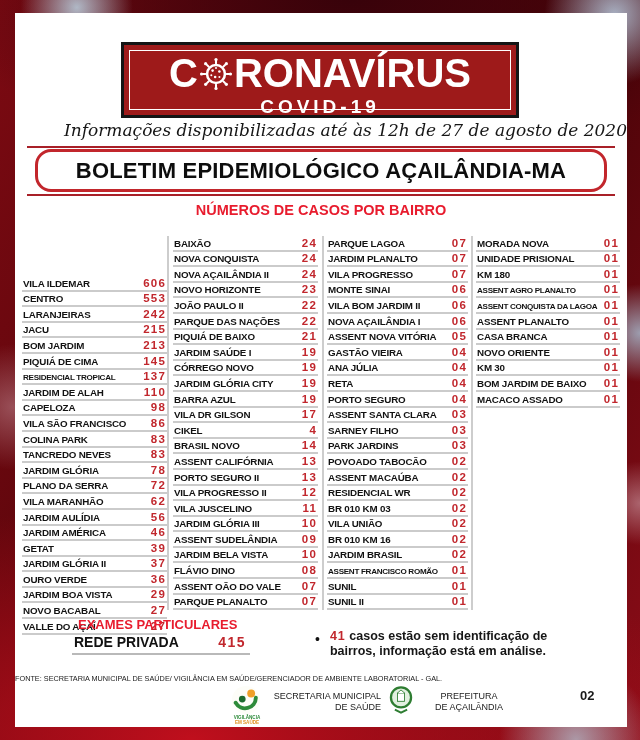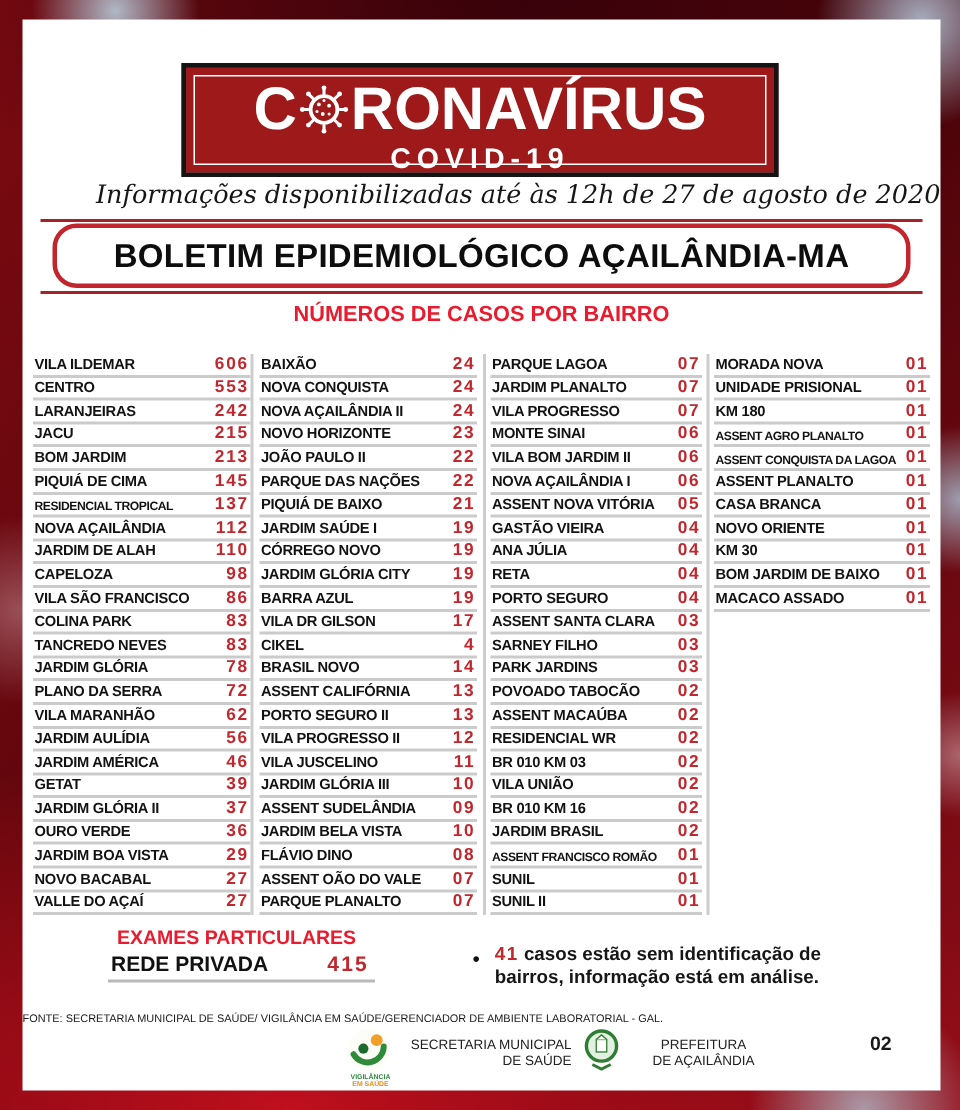--- a/index.html
+++ b/index.html
@@ -33,21 +33,21 @@
   .hline { position:absolute; left:12px; width:588px; height:2px; background:#a82028; }
   .hl1 { top:133px; } .hl2 { top:181px; }
   .bulletin-box { position:absolute; left:20px; top:136px; width:572px; height:43px; background:#fff;
     border:3px solid #c2262c; border-radius:16px; text-align:center; line-height:38px;
     font-weight:bold; font-size:22px; color:#0d0d0d; letter-spacing:.2px; z-index:2; }
 
   .section-title { position:absolute; left:0; top:189px; width:100%; text-align:center;
     color:#e81c2e; font-weight:bold; font-size:14.5px; letter-spacing:0; }
 
   .tcol { position:absolute; top:223px; }
-  .c0 { left:7px;   width:145px; }
+  .c0 { left:7px;   width:145px;margin-top:40px; }
   .c1 { left:158px; width:145px; }
   .c2 { left:312px; width:141px; }
   .c3 { left:461px; width:144px; }
   .vsep { position:absolute; top:223px; width:2px; height:374px; background:#cdcdcd; }
   .s0 { left:152px; } .s1 { left:307px; } .s2 { left:456px; }
   .trow { height:15.6px; display:flex; justify-content:space-between; align-items:flex-end;
     border-bottom:2px solid #cbcbcb; padding:0 1px 1px 1px; }
   .tlabel { font-weight:bold; font-size:9.8px; color:#121212; white-space:nowrap; letter-spacing:-.2px; }
   .tlabel.sm { font-size:8.1px; letter-spacing:-.3px; }
   .tval { font-weight:bold; font-size:11.5px; color:#c1272d; letter-spacing:1.2px; }
@@ -151,24 +151,20 @@
         </div>
         <div class="trow">
           <span class="tlabel">PIQUIÁ DE CIMA</span>
           <span class="tval">145</span>
         </div>
         <div class="trow">
           <span class="tlabel sm">RESIDENCIAL TROPICAL</span>
           <span class="tval">137</span>
         </div>
         <div class="trow">
-          <span class="tlabel">NOVA AÇAILÂNDIA</span>
-          <span class="tval">112</span>
-        </div>
-        <div class="trow">
           <span class="tlabel">JARDIM DE ALAH</span>
           <span class="tval">110</span>
         </div>
         <div class="trow">
           <span class="tlabel">CAPELOZA</span>
           <span class="tval">98</span>
         </div>
         <div class="trow">
           <span class="tlabel">VILA SÃO FRANCISCO</span>
           <span class="tval">86</span>

